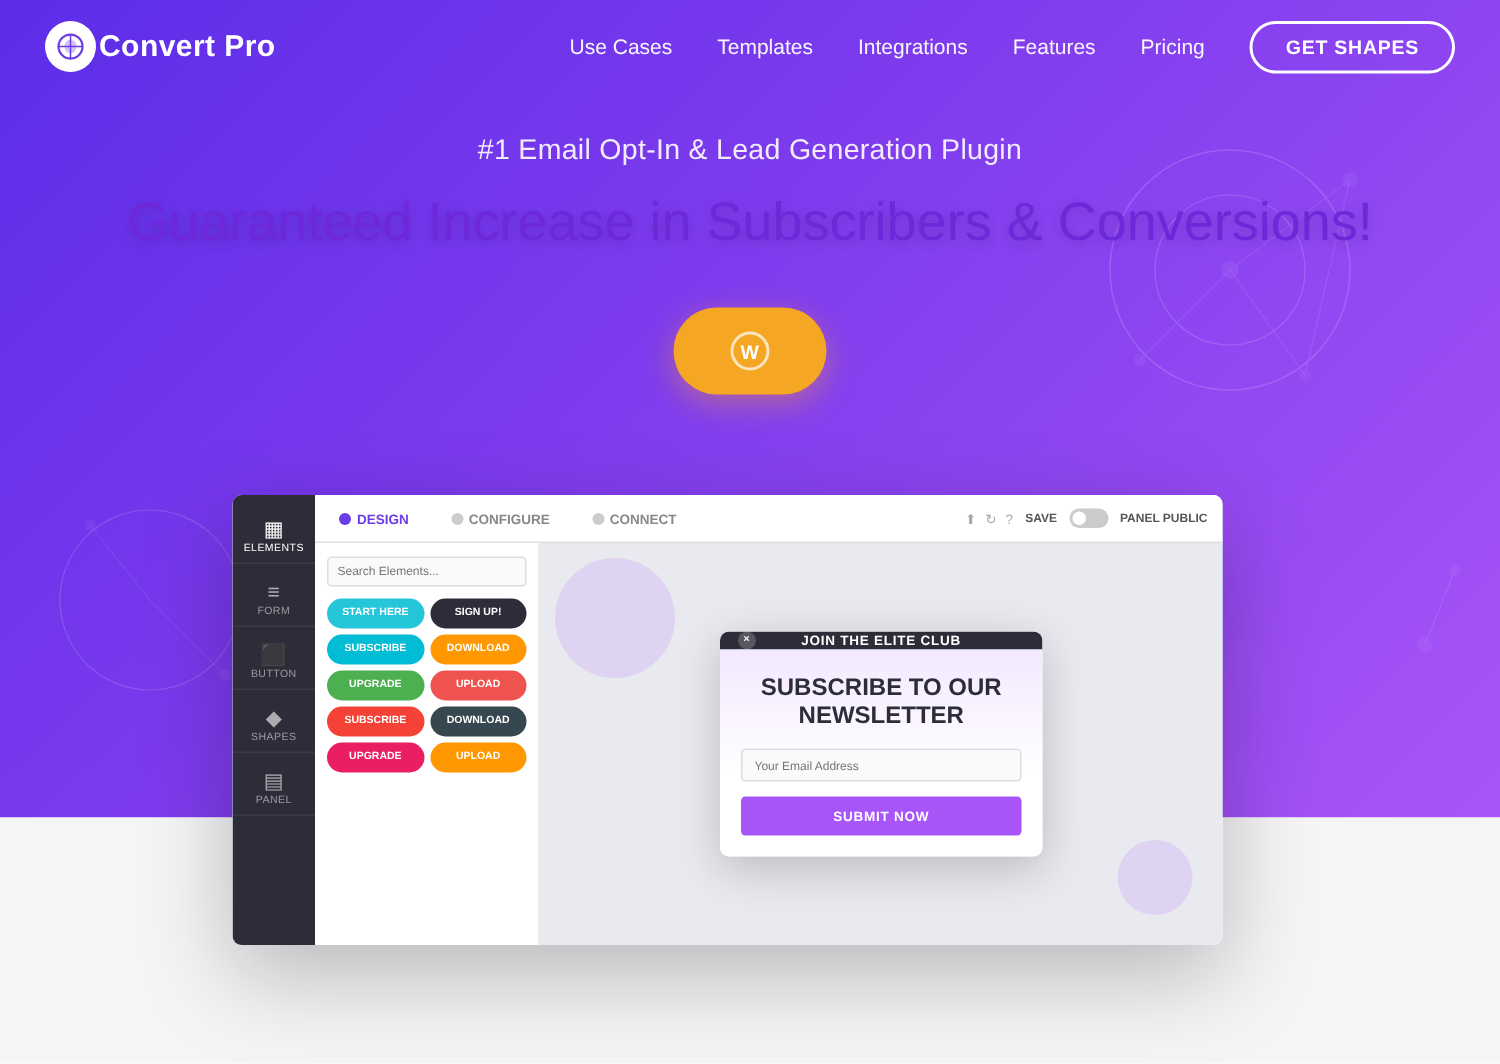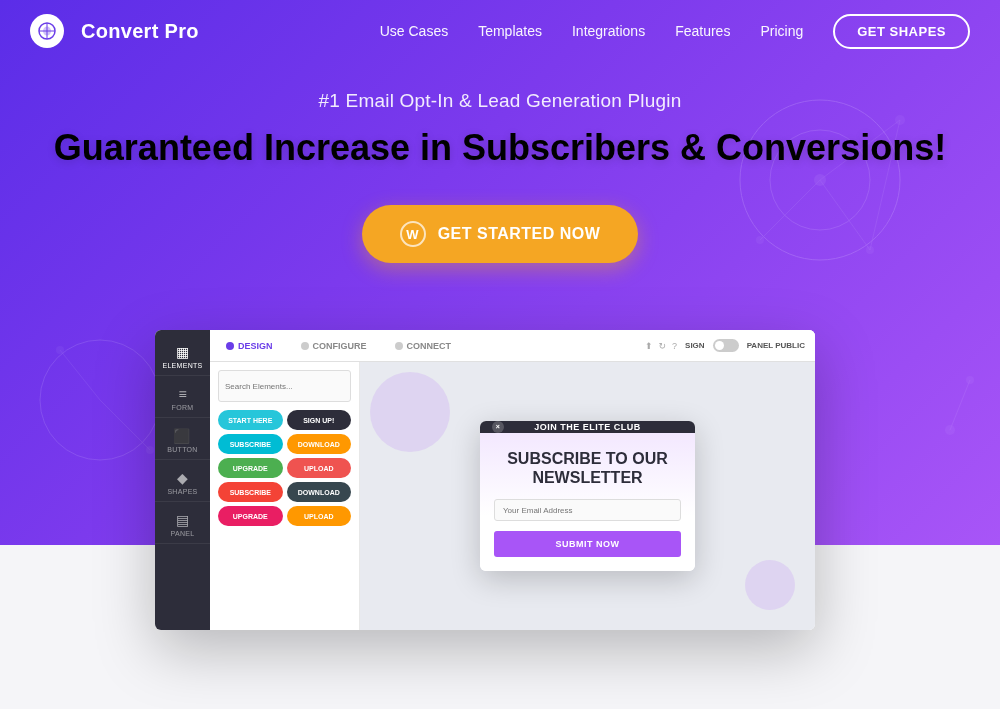--- a/index.html
+++ b/index.html
@@ -5,21 +5,21 @@
     * { margin: 0; padding: 0; box-sizing: border-box; }
     body { width: 1000px; height: 709px; overflow: hidden; font-family: 'Segoe UI', Arial, sans-serif; }
 
     
     nav {
       position: absolute; top: 0; left: 0; width: 1000px; height: 62px;
       display: flex; align-items: center; justify-content: space-between;
       padding: 0 30px;
       z-index: 10;
     }
-    .nav-logo { display: flex; align-items: center; gap: 17px; }
+    .nav-logo { display: flex; align-items: center; gap: 2px; }
     .nav-logo-icon {
       width: 34px; height: 34px; background: #fff; border-radius: 50%;
       display: flex; align-items: center; justify-content: center;
       color: #6a3de8; font-size: 16px; font-weight: bold;
     }
     .nav-logo-text { color: #fff; font-size: 20px; font-weight: 700; letter-spacing: 0.3px; }
     .nav-links { display: flex; align-items: center; gap: 30px; }
     .nav-link { color: #fff; text-decoration: none; font-size: 14px; font-weight: 500; opacity: 0.95; }
     .nav-cta {
       border: 2px solid #fff; color: #fff; background: transparent;
@@ -43,21 +43,21 @@
     
     .hero-content {
       position: absolute; top: 90px; left: 0; width: 1000px;
       text-align: center; z-index: 5;
     }
     .hero-subtitle {
       color: rgba(255,255,255,0.9); font-size: 19px; font-weight: 400;
       margin-bottom: 14px; letter-spacing: 0.2px;
     }
     .hero-title {
-      color: #000000; font-size: 36px; font-weight: 700;
+      color: #6d28d9; font-size: 36px; font-weight: 400;
       line-height: 1.2; margin-bottom: 36px;
       text-shadow: 0 2px 8px rgba(0,0,0,0.15);
     }
     .hero-cta {
       background: #f5a623; border: none; color: #fff;
       padding: 16px 38px; border-radius: 40px; font-size: 16px;
       font-weight: 700; cursor: pointer; letter-spacing: 0.5px;
       display: inline-flex; align-items: center; gap: 12px;
       box-shadow: 0 6px 20px rgba(245,166,35,0.4);
     }
@@ -134,21 +134,21 @@
     .editor-body {
       flex: 1; display: flex; gap: 0; overflow: hidden;
     }
 
     
     .editor-panel {
       width: 150px; background: #fff; border-right: 1px solid #e8e8e8;
       padding: 8px; flex-shrink: 0;
     }
     .panel-search {
-      width: 100%; height: 32px; border: 1px solid #ddd; border-radius: 3px;
+      width: 100%; height: 20px; border: 1px solid #ddd; border-radius: 3px;
       padding: 0 6px; font-size: 8px; color: #aaa; margin-bottom: 8px;
       background: #fafafa;
     }
     .button-grid { display: grid; grid-template-columns: 1fr 1fr; gap: 4px; }
     .btn-swatch {
       height: 20px; border-radius: 10px; display: flex; align-items: center;
       justify-content: center; font-size: 7px; font-weight: 700; color: #fff;
       cursor: pointer;
     }
     .btn-swatch.teal { background: #26c6da; }
@@ -259,21 +259,20 @@
   </div>
 </nav>
 
 <div class="hero-content">
   <p class="hero-subtitle">#1 Email Opt-In &amp; Lead Generation Plugin</p>
   <h1 class="hero-title">Guaranteed Increase in Subscribers &amp; Conversions!</h1>
   <button class="hero-cta">
     <div class="wp-icon">
       <span>W</span>
     </div>
-    <span>GET STARTED NOW</span>
   </button>
 </div>
 
 <div class="mockup-wrapper">
   <div class="mockup-browser">
 
     <div class="editor-sidebar">
       <div class="sidebar-item-group active">
         <span class="sidebar-icon">▦</span>
         <span class="sidebar-label">ELEMENTS</span>
@@ -310,21 +309,21 @@
         <div class="topbar-tab">
           <div class="topbar-tab-dot" style="background:#ccc;width:8px;height:8px;border-radius:50%;"></div>
           <span>CONNECT</span>
         </div>
         <div class="topbar-right">
           <span style="color:#aaa;font-size:9px;display:flex;gap:6px;">
             <span>⬆</span>
             <span>↻</span>
             <span>?</span>
           </span>
-          <span class="topbar-right-btn">SIGN</span>
+          <span class="topbar-right-btn">SAVE</span>
           <div class="topbar-toggle"></div>
           <span class="topbar-right-btn">PANEL PUBLIC</span>
         </div>
       </div>
 
       <div class="editor-body">
 
         <div class="editor-panel">
           <input class="panel-search" type="text" placeholder="Search Elements..." style="">
           <div class="button-grid">

